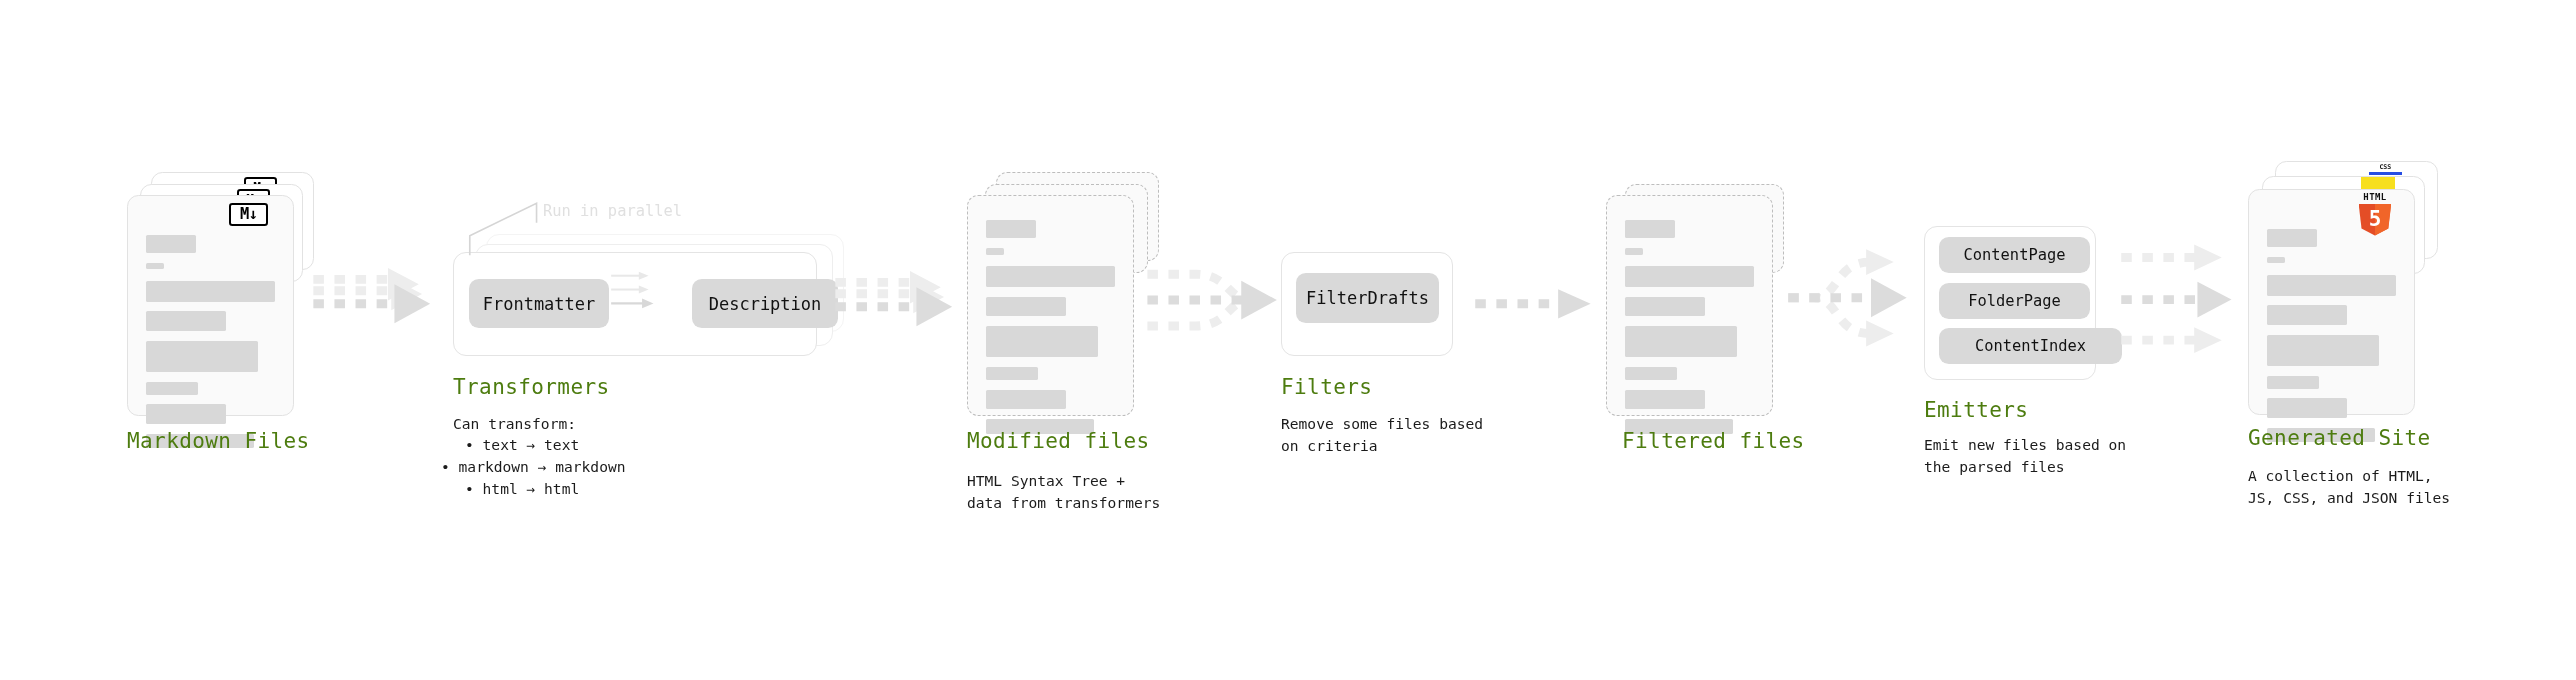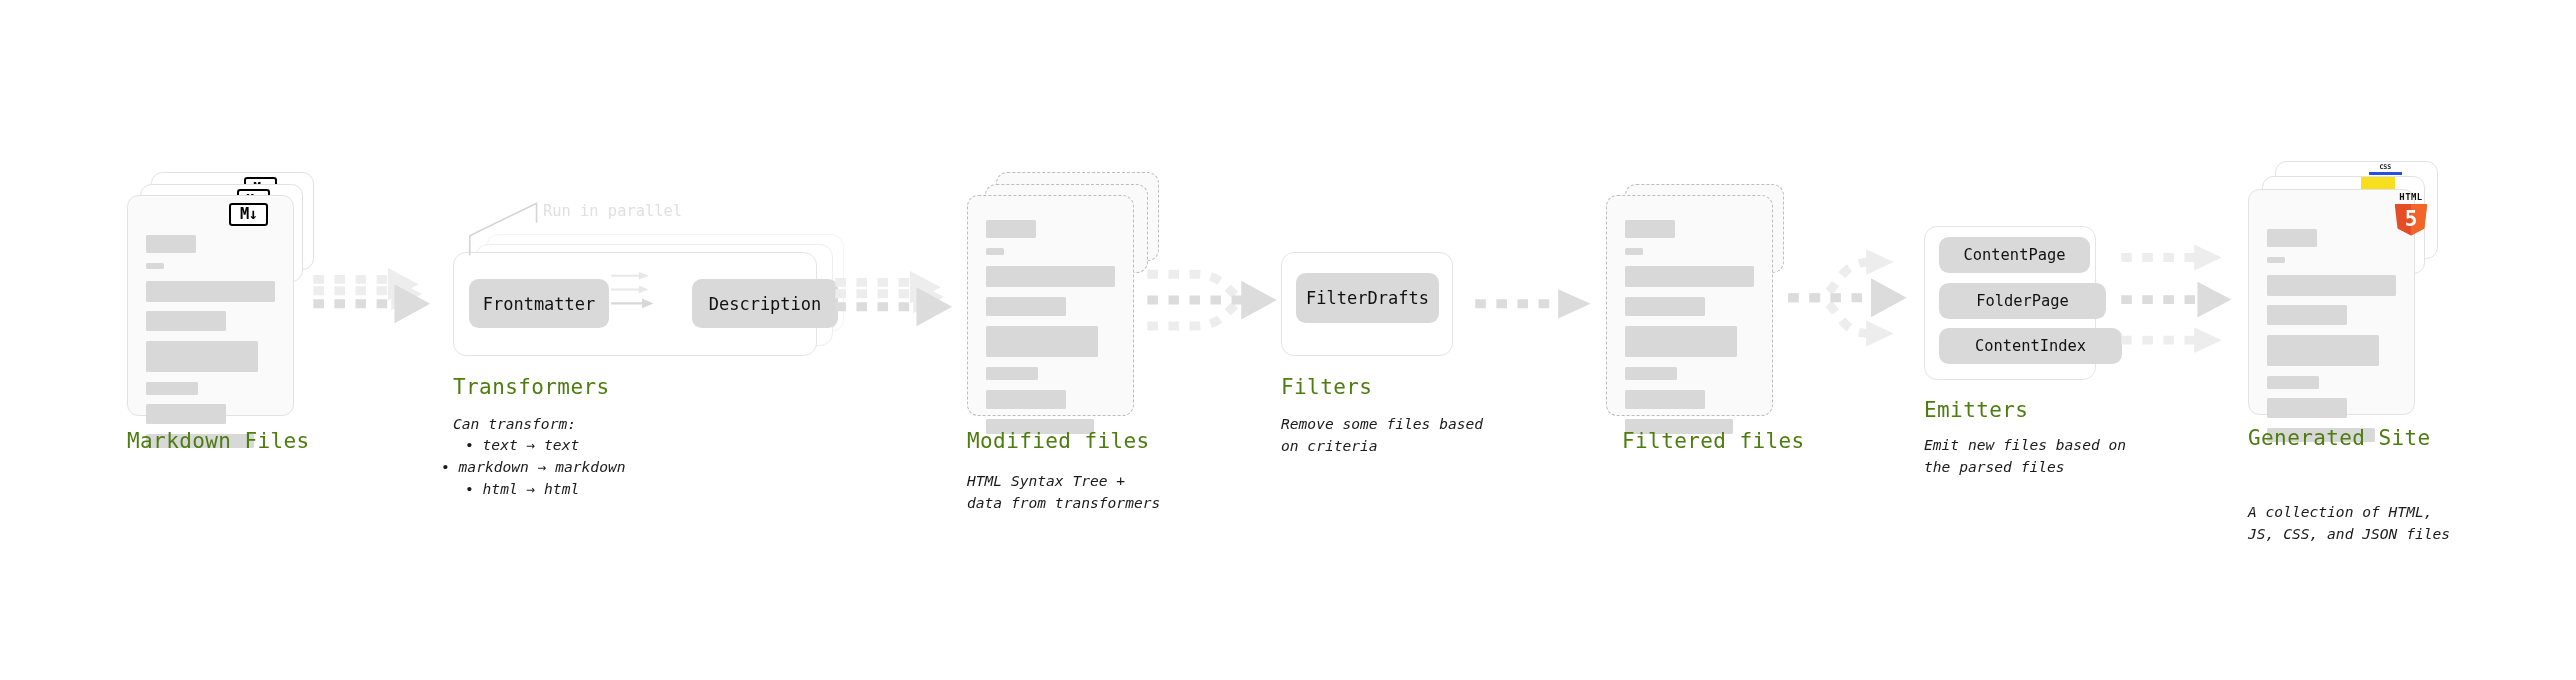--- a/index.html
+++ b/index.html
@@ -13,21 +13,21 @@
   
   .doc{position:absolute;box-sizing:border-box;border-radius:11.4px;}
   .doc.solid{background:#fafafa;border:1.2px solid #e2e2e2;}
   .doc.dashed{background:#fafafa;border:1.2px dashed #bdbdbd;}
   .doc.ghost{background:#fff;border:1.2px solid #e2e2e2;}
   .doc-body{position:absolute;left:18px;right:18px;top:32.5px;}
   .bar{background:#d8d8d8;border-radius:1.6px;margin-bottom:9.8px;}
 
   
   .title{position:absolute;font-size:21px;letter-spacing:0.4px;color:#4d7c0f;white-space:nowrap;}
-  .sub{position:absolute;font-size:14.6px;line-height:1.5;color:#1b1b1b;white-space:pre;font-style:italic;}
+  .sub{position:absolute;font-size:14.6px;line-height:1.5;color:#1b1b1b;white-space:pre;}
 
   
   .groupbox{position:absolute;box-sizing:border-box;border:1.2px solid #e4e4e4;border-radius:13px;background:#fff;}
   .groupbox.faded1{border-color:#eeeeee;background:#fff;}
   .groupbox.faded2{border-color:#f4f4f4;background:#fff;}
   .chip{position:absolute;box-sizing:border-box;background:#d9d9d9;border-radius:9.8px;
         display:flex;align-items:center;justify-content:center;
         font-size:17px;color:#111;white-space:nowrap;}
   .chip.f1{background:#e4e4e4;color:transparent;}
   .chip.f2{background:#efefef;color:transparent;}
@@ -226,21 +226,21 @@
       <path class="dash l" d="M4 66 H36 C66 66 62 110 104 110"></path>
       <polygon class="head l" points="100,94 134,110 100,126"></polygon>
       <line class="dash" x1="4" y1="66" x2="112" y2="66"></line>
       <polygon class="head" points="106,42 150,66 106,90"></polygon>
     </svg>
   </div>
 
   <div>
     <div class="groupbox" style="left:1924px;top:226px;width:172px;height:154px;"></div>
     <div class="chip" style="left:1939px;top:237px;width:151px;height:36px;font-size:15.4px;">ContentPage</div>
-    <div class="chip" style="left:1939px;top:283px;width:167px;height:36px;font-size:15.4px;">FolderPage</div>
+    <div class="chip" style="left:1939px;top:283px;width:151px;height:36px;font-size:15.4px;">FolderPage</div>
     <div class="chip" style="left:1939px;top:328px;width:183px;height:36px;font-size:15.4px;">ContentIndex</div>
 
     <div class="title" style="left:1924px;top:398px;">Emitters</div>
     <div class="sub" style="left:1924px;top:434px;">Emit new files based on
 the parsed files</div>
   </div>
 
   <div class="arrowwrap" style="left:2118px;top:241px;">
     <svg width="154" height="114" viewBox="0 0 190 140">
       <line class="dash l" x1="4" y1="20" x2="98" y2="20"></line>
@@ -268,26 +268,26 @@
         <div class="bar" style="width:18px;height:6.5px;margin-bottom:11.4px;"></div>
         <div class="bar" style="width:100%;height:21px;"></div>
         <div class="bar" style="width:62%;height:19.5px;"></div>
         <div class="bar" style="width:87%;height:31px;"></div>
         <div class="bar" style="width:40%;height:13px;"></div>
         <div class="bar" style="width:62%;height:19.5px;"></div>
         <div class="bar" style="width:84%;height:14.6px;"></div>
       </div>
     </div>
 
-    <div class="h5" style="left:2357px;top:193px;margin-left:36px;">
+    <div class="h5" style="left:2357px;top:193px;">
       <div class="cap">HTML</div>
       <div class="shield"></div>
       <div class="shield2"></div>
       <div class="five">5</div>
     </div>
 
     <div class="title" style="left:2248px;top:426px;">Generated Site</div>
-    <div class="sub" style="left:2248px;top:465px;margin-top:36px;">A collection of HTML,
+    <div class="sub" style="left:2248px;top:465px;">A collection of HTML,
 JS, CSS, and JSON files</div>
   </div>
 
 </div>
 
 
 </body></html>

